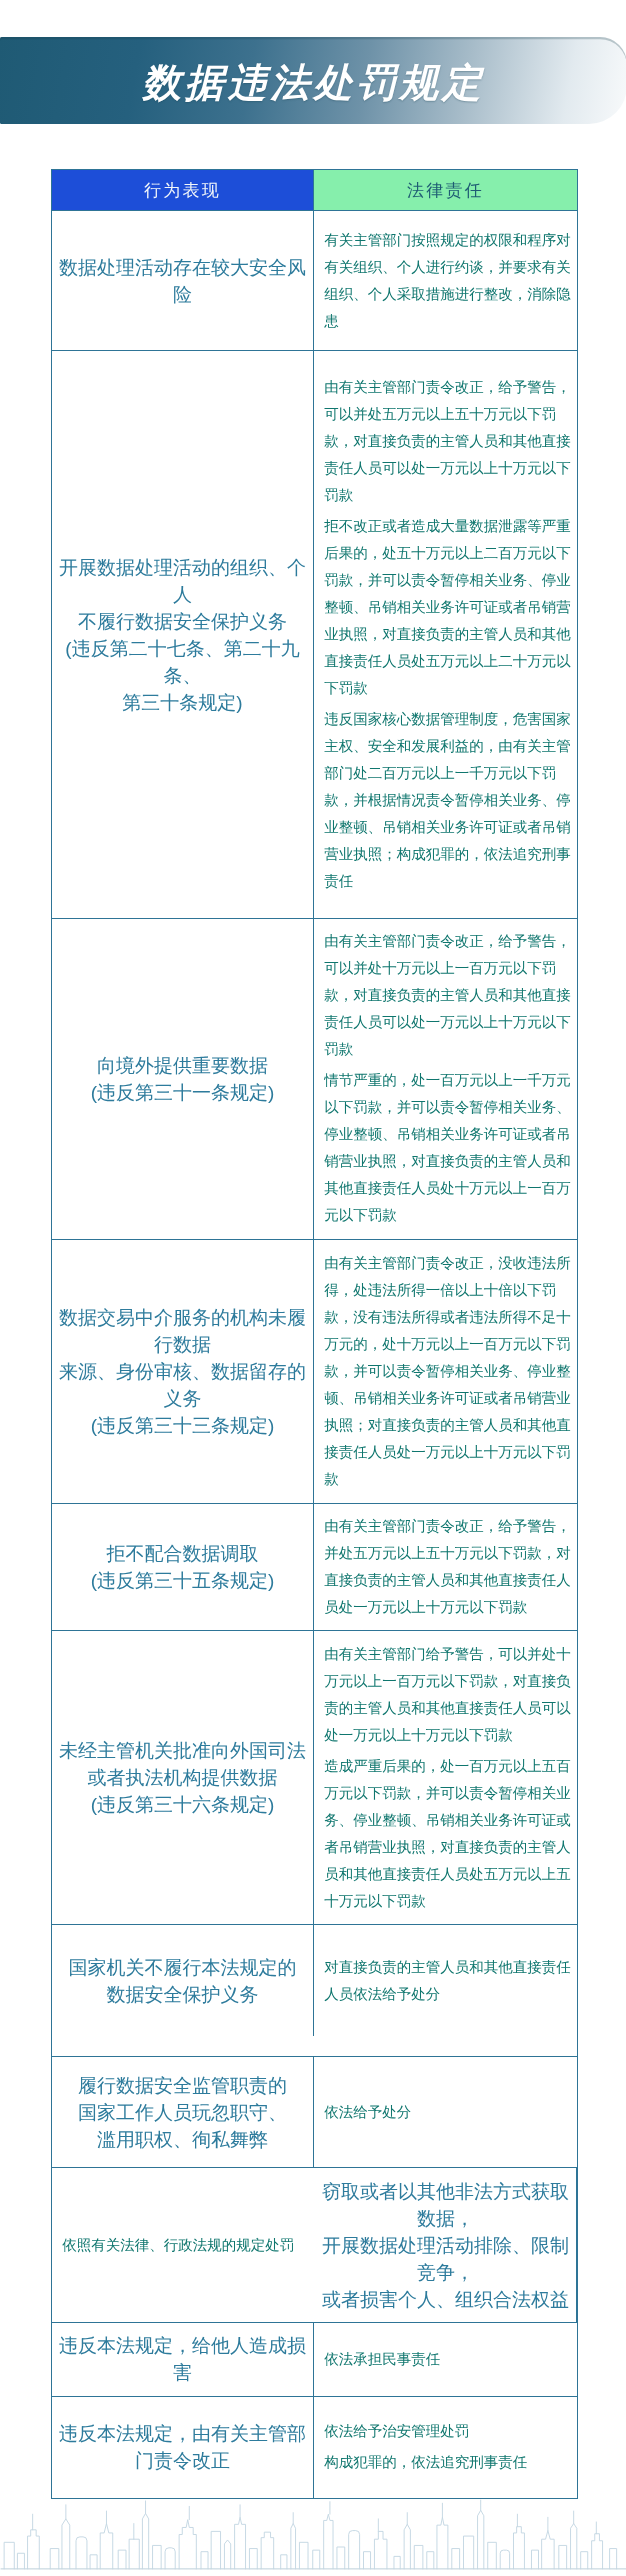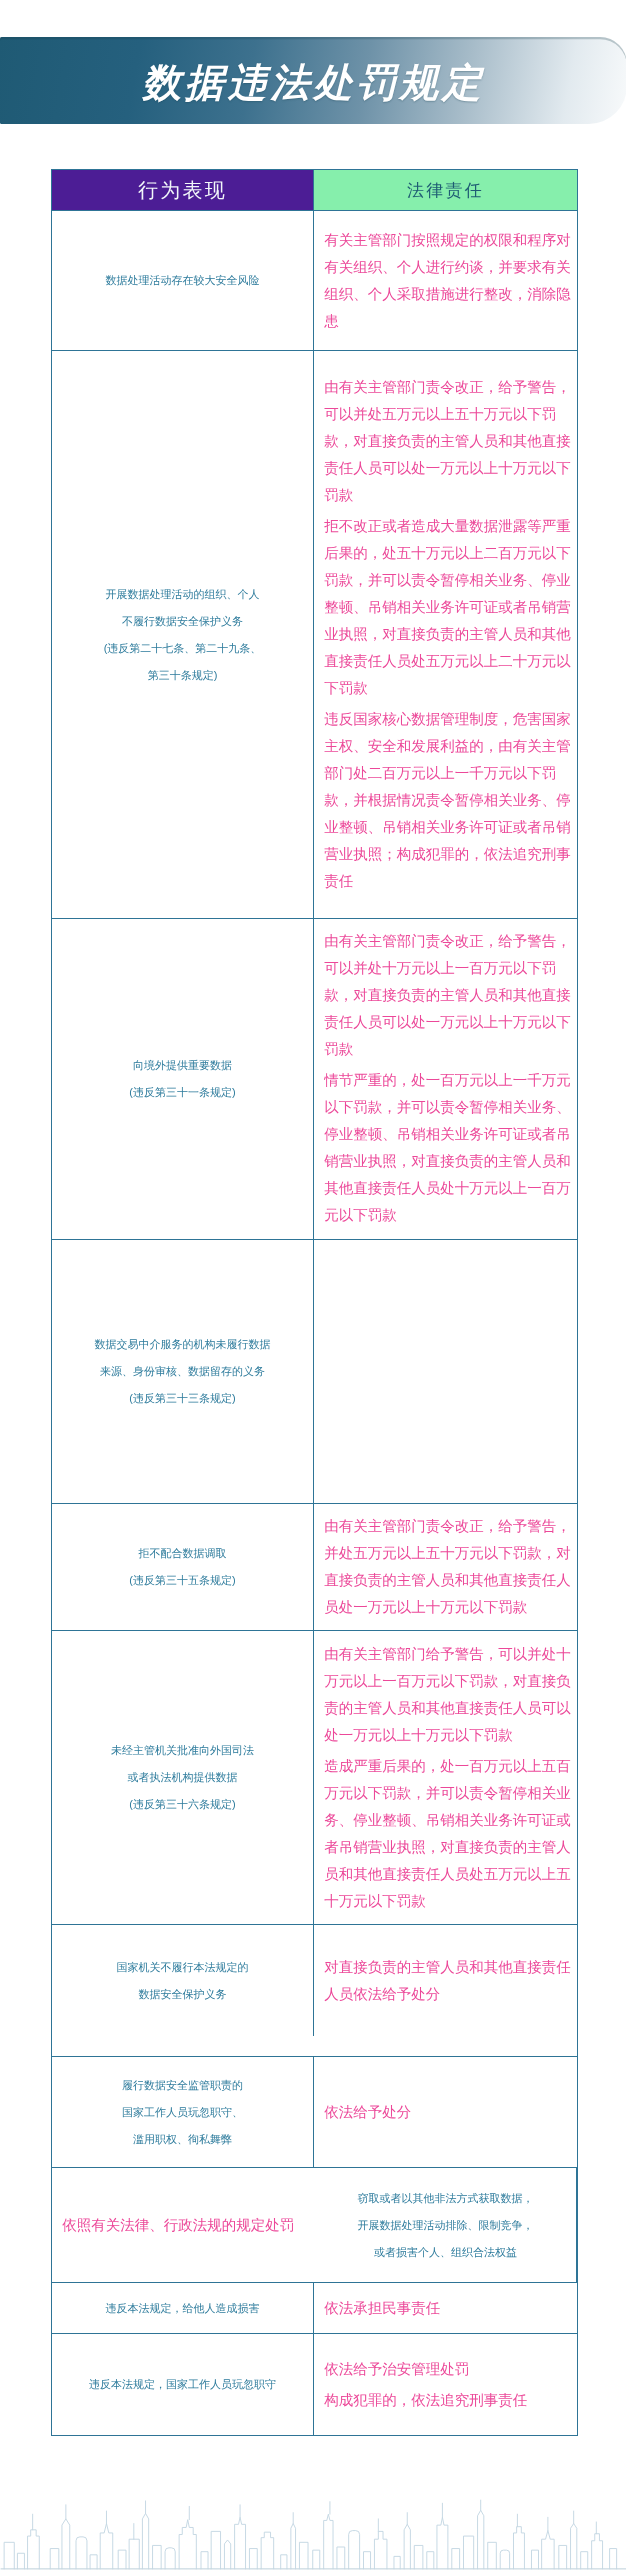--- a/index.html
+++ b/index.html
@@ -32,33 +32,33 @@
     box-sizing:content-box;
     background:#ffffff;
   }
   .trow{display:flex;align-items:stretch;}
   .trow + .trow{border-top:1.6px solid #2e7496;}
   .cell{box-sizing:border-box;}
   .bcell{
     width:262px;min-width:262px;border-right:1.6px solid #2e7496;
     display:flex;flex-direction:column;justify-content:center;align-items:center;
     text-align:center;padding:9.4px 3.1px;
-    color:#2d7b9c;font-size:11px;line-height:27px;
+    color:#2d7b9c;font-size:19px;line-height:27px;
   }
   .lcell{
     flex:1;display:flex;flex-direction:column;justify-content:center;
     text-align:left;padding:9.4px 6.3px 9.4px 10.2px;
-    color:#ec4899;font-size:14.5px;line-height:27px;
+    color:#0f766e;font-size:14.5px;line-height:27px;
   }
   .para + .para{margin-top:3.9px;font-family:Liberation Serif, serif;}
   
   .thead{min-height:40px;}
   .thead .bcell{
-    background:#4c1d95;color:#f2f7fa;
-    font-size:20px;letter-spacing:2.3px;line-height:19px;
+    background:#1d4ed8;color:#f2f7fa;
+    font-size:17px;letter-spacing:2.3px;line-height:19px;
     justify-content:center;padding:4.7px 3.1px;
   }
   .thead .lcell{
     background:#86efac;color:#1e5c73;
     font-size:17px;letter-spacing:2.3px;line-height:19px;
     align-items:center;justify-content:center;padding:4.7px 6.3px;
   }
   
   .r1{min-height:139px;}
   .r2{min-height:567px;}
@@ -123,20 +123,23 @@
       <div class="para">情节严重的，处一百万元以上一千万元以下罚款，并可以责令暂停相关业务、停业整顿、吊销相关业务许可证或者吊销营业执照，对直接负责的主管人员和其他直接责任人员处十万元以上一百万元以下罚款</div>
     </div>
   </div>
 
   <div class="trow r4">
     <div class="cell bcell">
       <div class="bline">数据交易中介服务的机构未履行数据</div>
       <div class="bline">来源、身份审核、数据留存的义务</div>
       <div class="bline">(违反第三十三条规定)</div>
     </div>
+    <div class="cell lcell">
+      <div class="para">由有关主管部门责令改正，没收违法所得，处违法所得一倍以上十倍以下罚款，没有违法所得或者违法所得不足十万元的，处十万元以上一百万元以下罚款，并可以责令暂停相关业务、停业整顿、吊销相关业务许可证或者吊销营业执照；对直接负责的主管人员和其他直接责任人员处一万元以上十万元以下罚款</div>
+    </div>
   </div>
 
   <div class="trow r5">
     <div class="cell bcell">
       <div class="bline">拒不配合数据调取</div>
       <div class="bline">(违反第三十五条规定)</div>
     </div>
     <div class="cell lcell">
       <div class="para">由有关主管部门责令改正，给予警告，并处五万元以上五十万元以下罚款，对直接负责的主管人员和其他直接责任人员处一万元以上十万元以下罚款</div>
     </div>
@@ -190,21 +193,21 @@
     <div class="cell bcell">
       <div class="bline">违反本法规定，给他人造成损害</div>
     </div>
     <div class="cell lcell">
       <div class="para">依法承担民事责任</div>
     </div>
   </div>
 
   <div class="trow r11">
     <div class="cell bcell">
-      <div class="bline">违反本法规定，国家工作人员玩忽职守</div>
+      <div class="bline">违反本法规定，由有关主管部门责令改正</div>
     </div>
     <div class="cell lcell">
       <div class="para">依法给予治安管理处罚</div>
       <div class="para">构成犯罪的，依法追究刑事责任</div>
     </div>
   </div>
 
 </div>
 
 <svg class="skyline" viewBox="0 0 800 96" xmlns="http://www.w3.org/2000/svg" aria-hidden="true">

